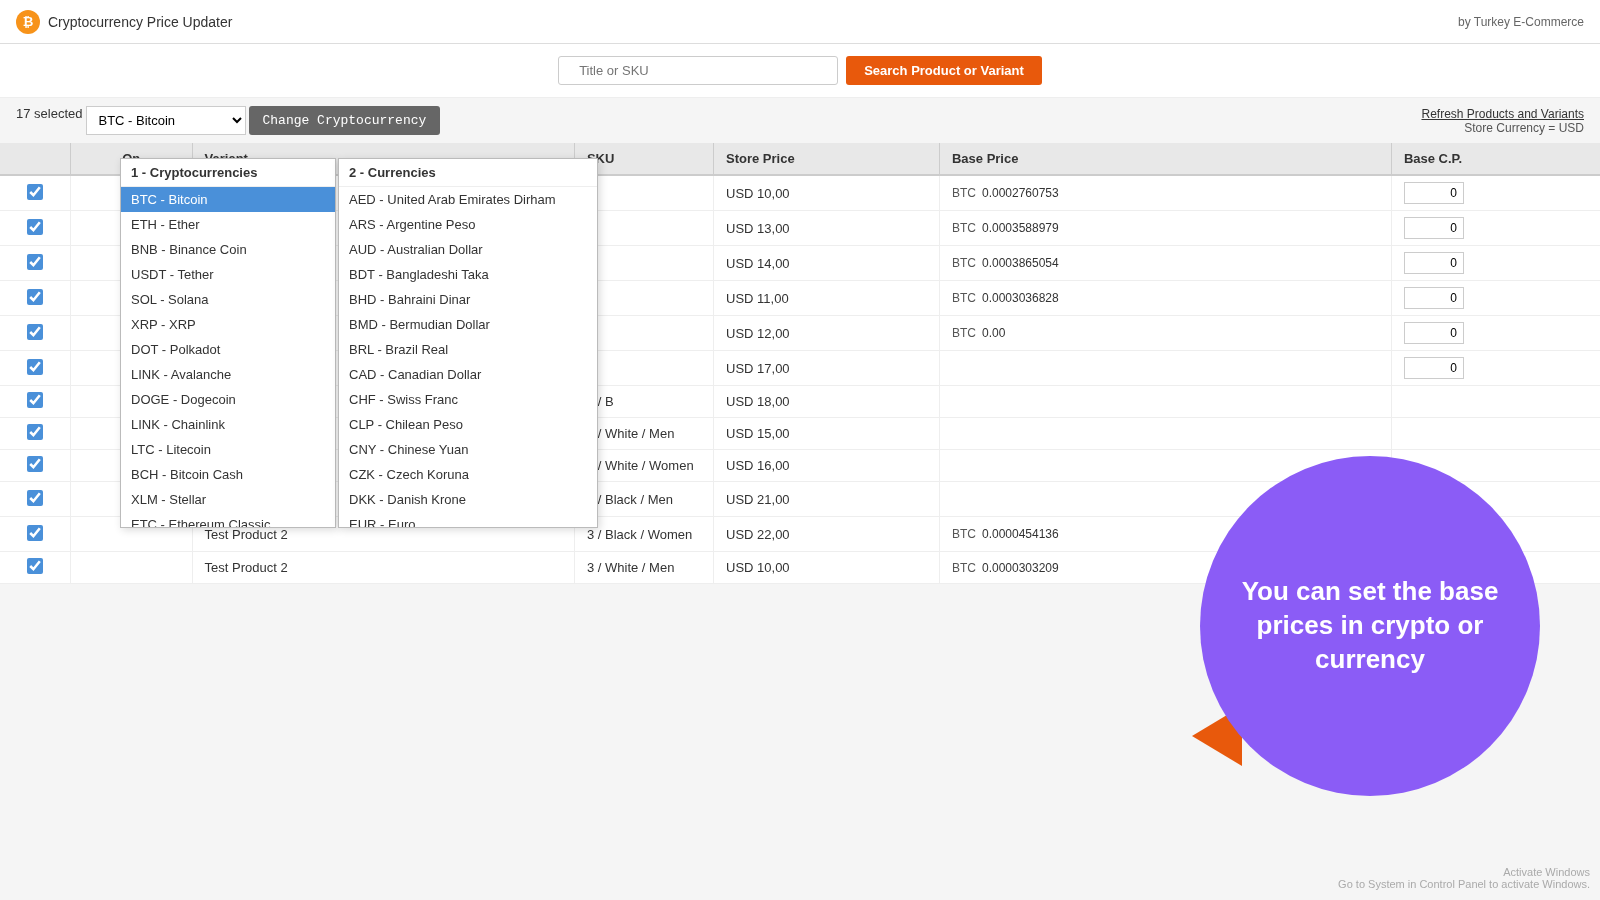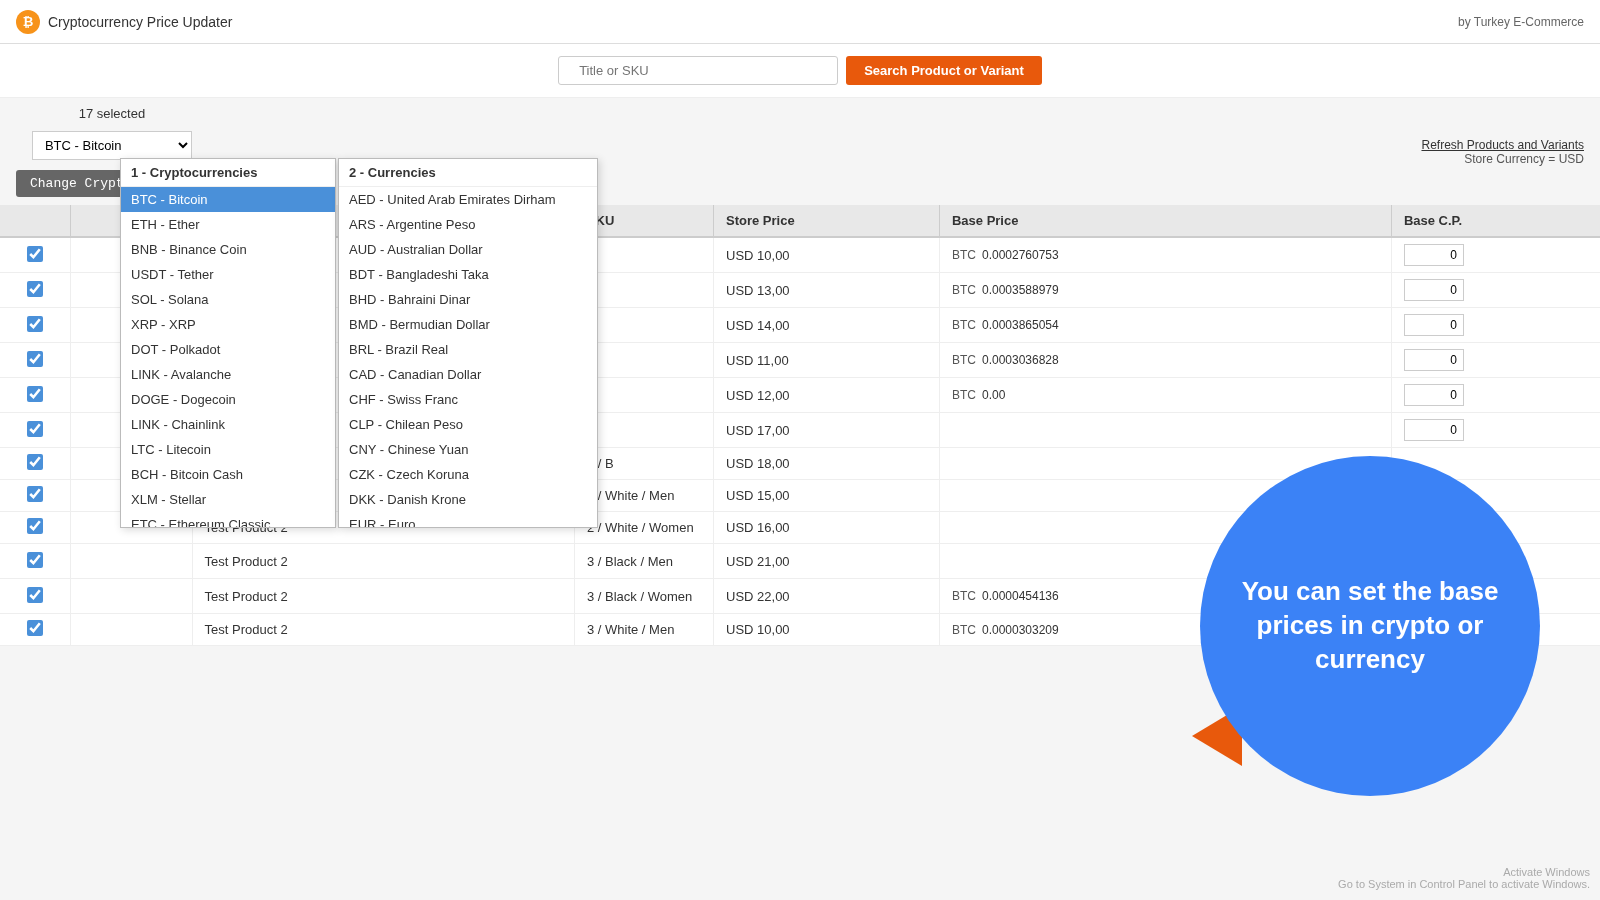--- a/index.html
+++ b/index.html
@@ -12,21 +12,21 @@
     .header-title { font-size: 14px; font-weight: 500; color: #333; }
     .header-right { font-size: 12px; color: #666; }
 
     
     .search-bar { display: flex; justify-content: center; align-items: center; gap: 8px; padding: 12px 16px; background: #fff; border-bottom: 1px solid #eee; }
     .search-input { border: 1px solid #ccc; padding: 6px 20px; width: 280px; font-size: 13px; color: #999; border-radius: 3px; }
     .search-btn { background: #e8590c; color: #fff; border: none; padding: 7px 18px; font-size: 13px; font-weight: bold; cursor: pointer; border-radius: 3px; }
 
     
     .toolbar { display: flex; align-items: center; justify-content: space-between; padding: 8px 16px; background: #f5f5f5; }
-    .toolbar-left { display: flex; align-items: center; gap: 10px; flex-direction: column; }
+    .toolbar-left { display: flex; gap: 3px; }
     .selected-count { font-size: 13px; color: #333; }
     .crypto-select { padding: 5px 8px; border: 1px solid #ccc; font-size: 13px; background: #fff; width: 160px; }
     .change-btn { background: #666; color: #fff; border: none; padding: 6px 14px; font-size: 13px; cursor: pointer; border-radius: 3px; font-family: Liberation Mono, monospace; }
     .toolbar-right { font-size: 12px; color: #555; text-align: right; }
     .refresh-link { text-decoration: underline; color: #333; cursor: pointer; font-size: 12px; }
     .store-currency { font-size: 12px; color: #555; }
 
     
     .table-container { overflow-x: auto; background: #fff; }
     table { width: 100%; border-collapse: collapse; font-size: 13px; }
@@ -57,21 +57,21 @@
     .crypto-dropdown { background: #fff; border: 1px solid #bbb; width: 216px; box-shadow: 2px 2px 8px rgba(0,0,0,0.15); }
     .dropdown-section-header { font-weight: bold; padding: 6px 10px; background: #fff; font-size: 13px; border-bottom: 1px solid #eee; }
     .dropdown-item { padding: 5px 10px; cursor: pointer; font-size: 13px; white-space: nowrap; }
     .dropdown-item.selected { background: #4a90d9; color: #fff; }
     .dropdown-scroll { max-height: 340px; overflow-y: auto; }
 
     
     .currency-dropdown { background: #fff; border: 1px solid #bbb; width: 260px; box-shadow: 2px 2px 8px rgba(0,0,0,0.15); margin-left: 2px; }
 
     
-    .callout-circle { position: absolute; right: 60px; bottom: 60px; width: 340px; height: 340px; background: #3b82f6; border-radius: 50%; display: flex; align-items: center; justify-content: flex-end; z-index: 50; }
+    .callout-circle { position: absolute; right: 60px; bottom: 60px; width: 340px; height: 340px; background: #8b5cf6; border-radius: 50%; display: flex; align-items: center; justify-content: flex-end; z-index: 50; }
     .callout-text { color: #fff; font-size: 26px; font-weight: bold; text-align: center; line-height: 1.3; padding: 20px; }
 
     
     .callout-tail { position: absolute; right: 358px; bottom: 90px; width: 0; height: 0; border-top: 30px solid transparent; border-bottom: 30px solid transparent; border-right: 50px solid #e8590c; z-index: 49; }
 
     
     .windows-watermark { position: fixed; bottom: 10px; right: 10px; font-size: 11px; color: #aaa; text-align: right; }
 
     
     .page-wrapper { position: relative; min-height: 856px; }

